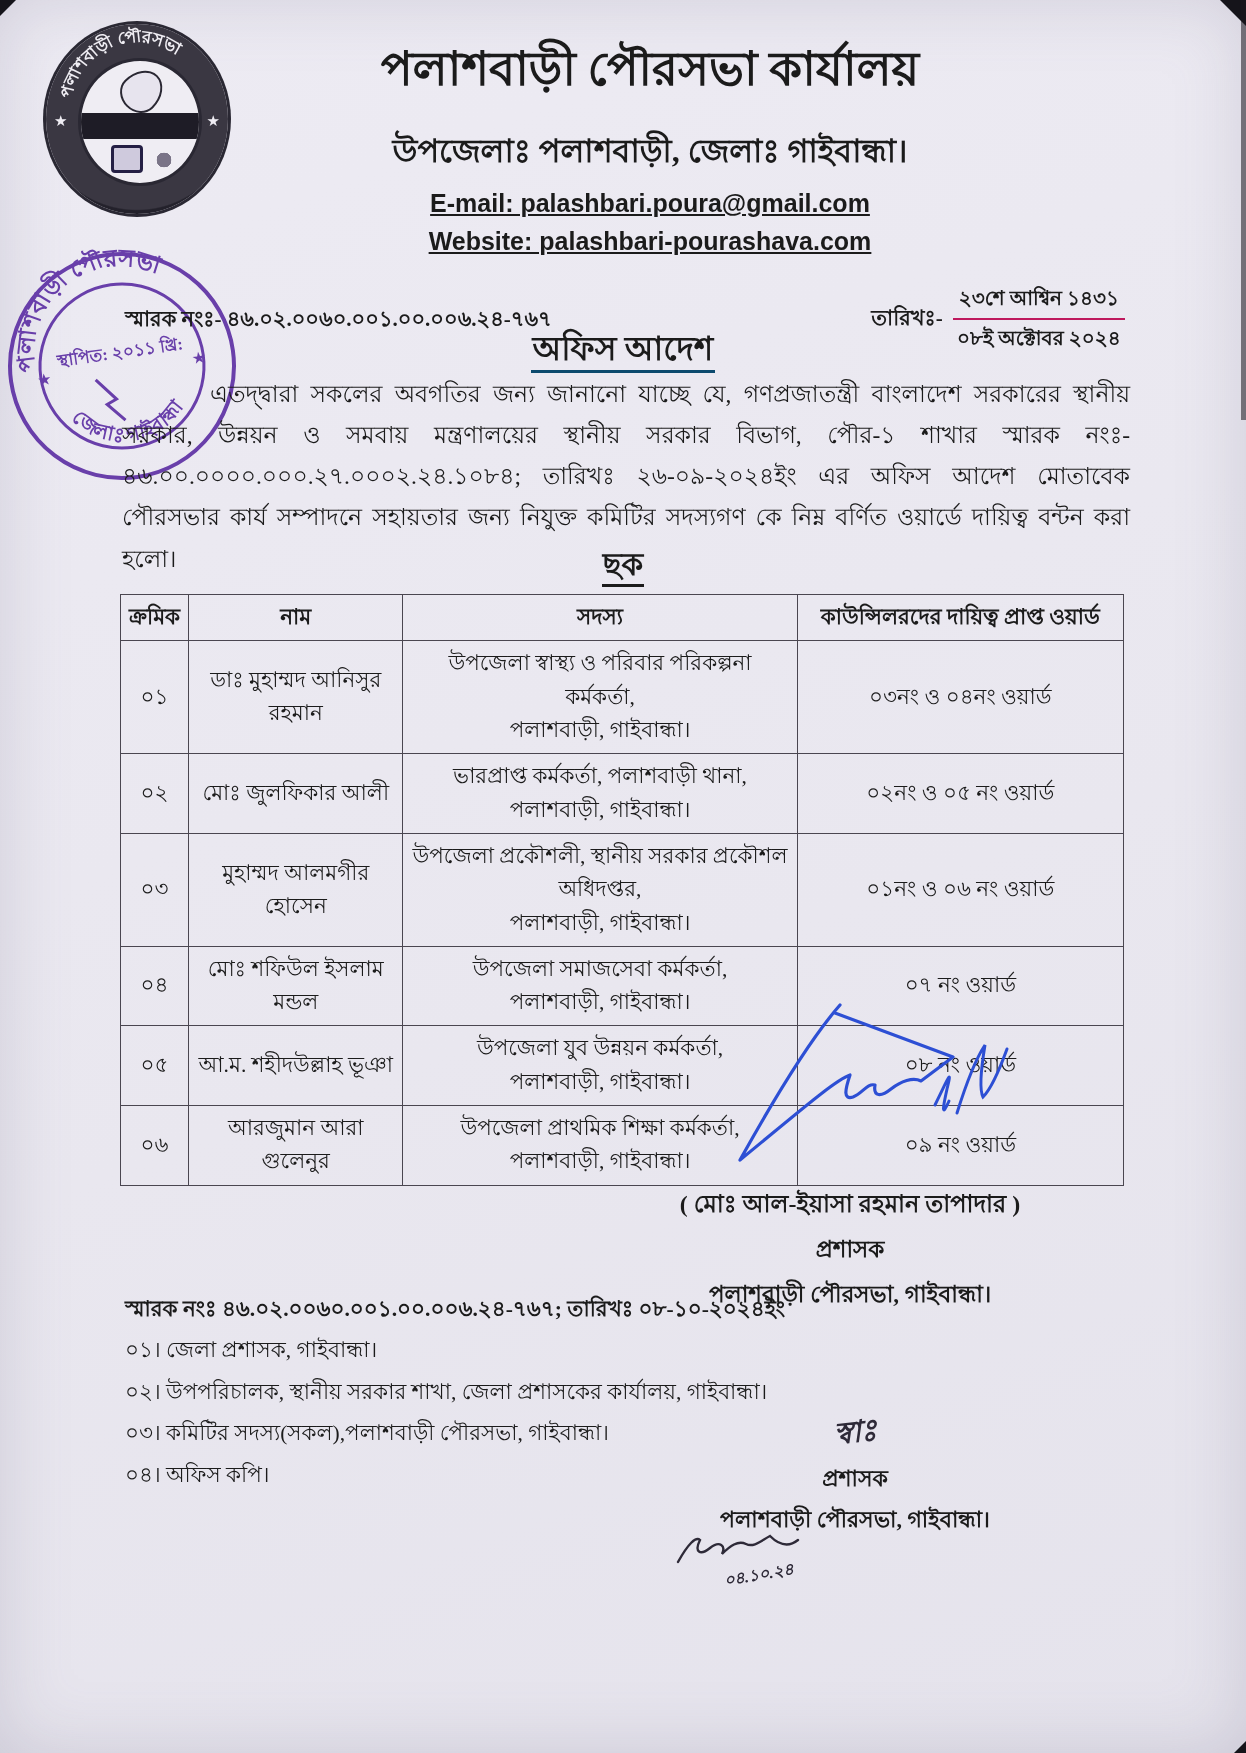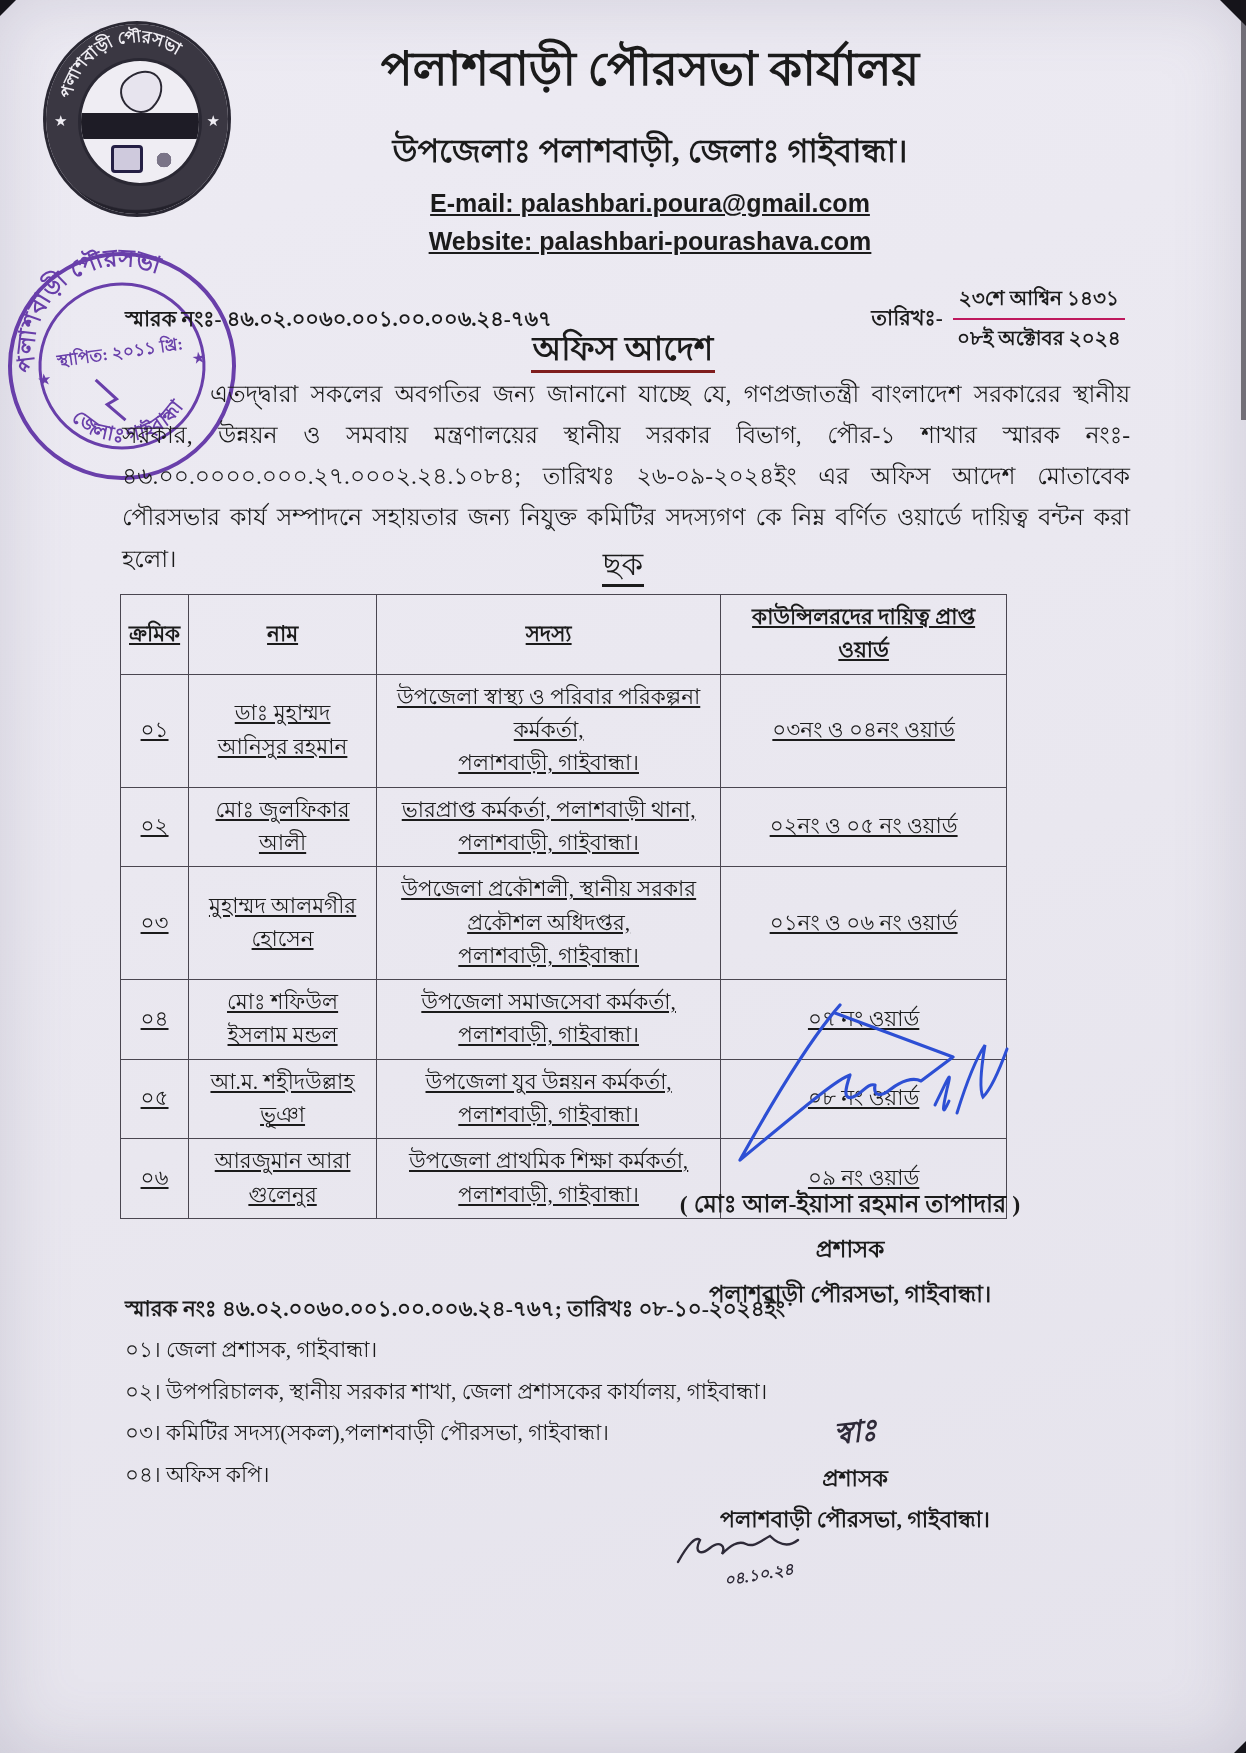--- a/index.html
+++ b/index.html
@@ -63,36 +63,36 @@
   .date-label{font-size:21px;}
   .date-stack{text-align:center;font-size:20px;}
   .date-top{padding:0 6px 2px 6px;border-bottom:2px solid #be185d;}
   .date-bot{padding-top:3px;}
 
   
   .order-heading{
     position:absolute;left:0;width:1246px;top:323px;text-align:center;
     font-size:33px;font-weight:bold;
   }
-  .order-heading span{border-bottom:3px solid #7f1d1d;padding:0 2px 3px 2px;}
+  .order-heading span{border-bottom:3px solid #0c4a6e;padding:0 2px 3px 2px;}
   .order-body{
     position:absolute;left:122px;top:374px;width:1008px;
     font-size:23.5px;line-height:1.75;text-align:justify;text-indent:88px;
     word-spacing:2px;
   }
 
   
   .chhok{
     position:absolute;left:0;width:1246px;top:540px;text-align:center;
-    font-size:31px;font-weight:normal;
+    font-size:31px;font-weight:bold;
   }
   .chhok span{border-bottom:3px solid #1b1b1b;padding:0 1px 2px 1px;}
   table.main{
-    position:absolute;left:120px;top:594px;width:887px;
-    border-collapse:collapse;font-size:21.5px;text-decoration:underline;
+    position:absolute;left:120px;top:594px;width:1004px;
+    border-collapse:collapse;font-size:21.5px;
   }
   table.main th,table.main td{
     border:1.6px solid #4a4650;padding:6px 8px;text-align:center;vertical-align:middle;
     line-height:1.55;
   }
   table.main th{font-weight:bold;}
   td.member,th{white-space:pre-line;}
   td.member{white-space:pre-line;}
   col.c-sl{width:6.6%;}col.c-name{width:21.4%;}col.c-member{width:39.4%;}col.c-ward{width:32.6%;}
 

